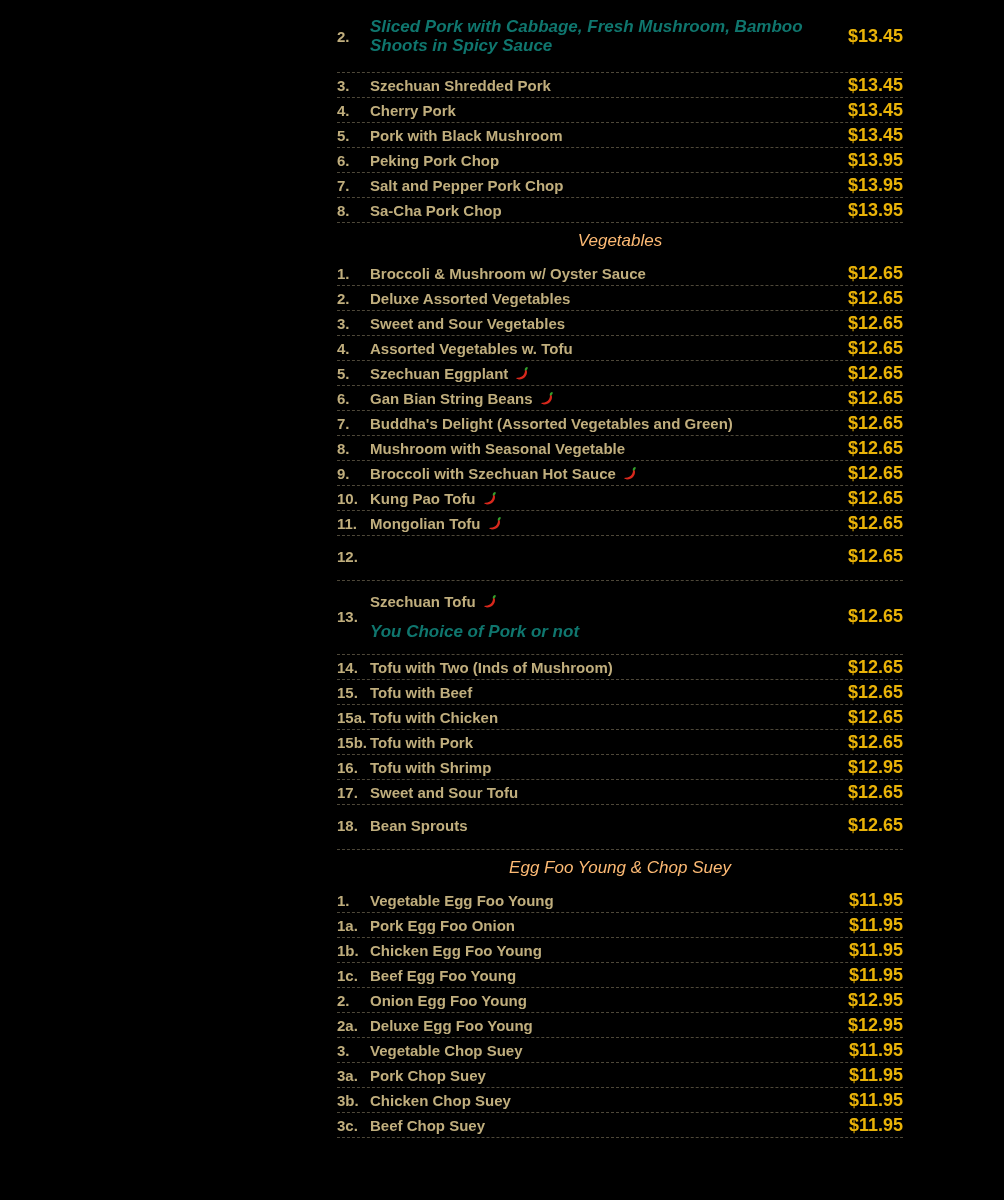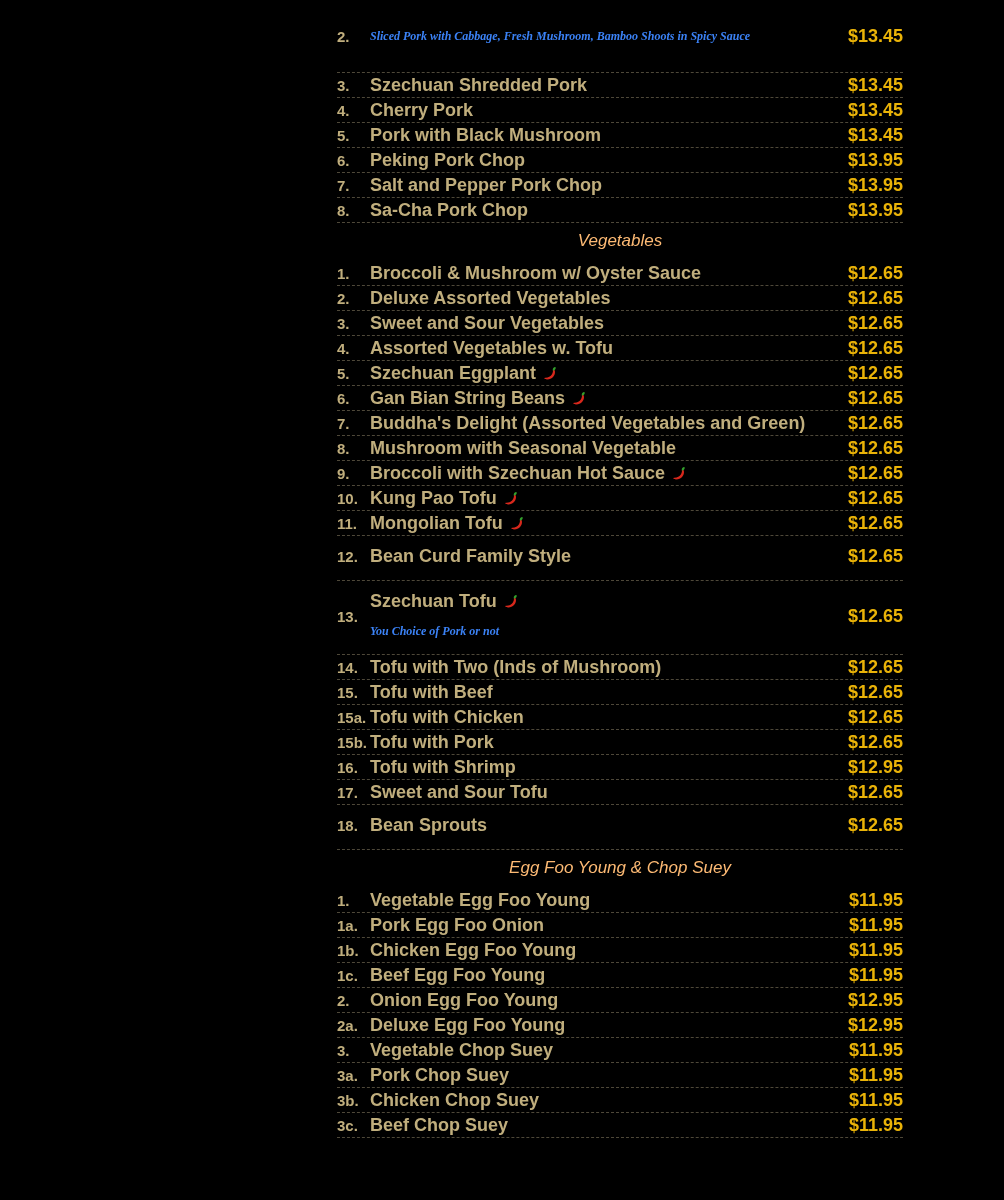--- a/index.html
+++ b/index.html
@@ -48,45 +48,44 @@
   }
   .num {
     flex: 0 0 33px;
     width: 33px;
     font-weight: bold;
     font-size: 15px;
     color: #c0ae7d;
   }
   .name {
     font-weight: bold;
-    font-size: 18px;
+    font-size: 15px;
     color: #c0ae7d;
   }
   .price {
     margin-left: auto;
     font-weight: bold;
     font-size: 18px;
     color: #eab308;
     white-space: nowrap;
   }
   .mid {
     flex: 1 1 auto;
     max-width: 445px;
   }
   .name-line {
     line-height: 21px;
   }
   .desc {
     font-style: italic;
     font-weight: bold;
-    font-size: 12px;
+    font-size: 17px;
     line-height: 19px;
-    color: #3b82f6;
+    color: #0f766e;
     margin-top: 10px;
-    font-family: Liberation Serif, serif;
   }
   .block.crop-first .desc {
     margin-top: 0;
   }
   .chili {
     display: inline-block;
     width: 17px;
     height: 17px;
     margin-left: 6px;
     vertical-align: -3px;
@@ -208,21 +207,20 @@
         <span class="name">Mongolian Tofu</span>
         <span class="chili"><svg viewBox="0 0 18 18" width="17" height="17">
             <path d="M13.2 5.2 C14.6 7.8 13.4 12 9.6 14.2 C6.8 15.8 3.4 15.6 2.6 14.4 C2.2 13.8 2.8 13.6 3.8 13.6 C6.6 13.5 9.2 12.2 10.6 9.8 C11.5 8.3 11.8 6.6 11.5 5.4 Z" fill="#d8281c"></path>
             <path d="M11.4 5.6 C11.2 3.8 12.2 2.4 14.2 2.2 C14.8 3 14.6 4.6 13.4 5.4 C12.8 5.8 12 5.9 11.4 5.6 Z" fill="#33a02c"></path>
           </svg></span>
         <span class="price">$12.65</span>
       </div>
       <div class="block">
         <span class="num">12.</span>
         <div class="mid">
-          <div class="name-line"><span class="name">Bean Curd Family Style</span></div>
         </div>
         <span class="price">$12.65</span>
       </div>
       <div class="block">
         <span class="num">13.</span>
         <div class="mid">
           <div class="name-line"><span class="name">Szechuan Tofu</span><span class="chili"><svg viewBox="0 0 18 18" width="17" height="17">
                 <path d="M13.2 5.2 C14.6 7.8 13.4 12 9.6 14.2 C6.8 15.8 3.4 15.6 2.6 14.4 C2.2 13.8 2.8 13.6 3.8 13.6 C6.6 13.5 9.2 12.2 10.6 9.8 C11.5 8.3 11.8 6.6 11.5 5.4 Z" fill="#d8281c"></path>
                 <path d="M11.4 5.6 C11.2 3.8 12.2 2.4 14.2 2.2 C14.8 3 14.6 4.6 13.4 5.4 C12.8 5.8 12 5.9 11.4 5.6 Z" fill="#33a02c"></path>
               </svg></span></div>

